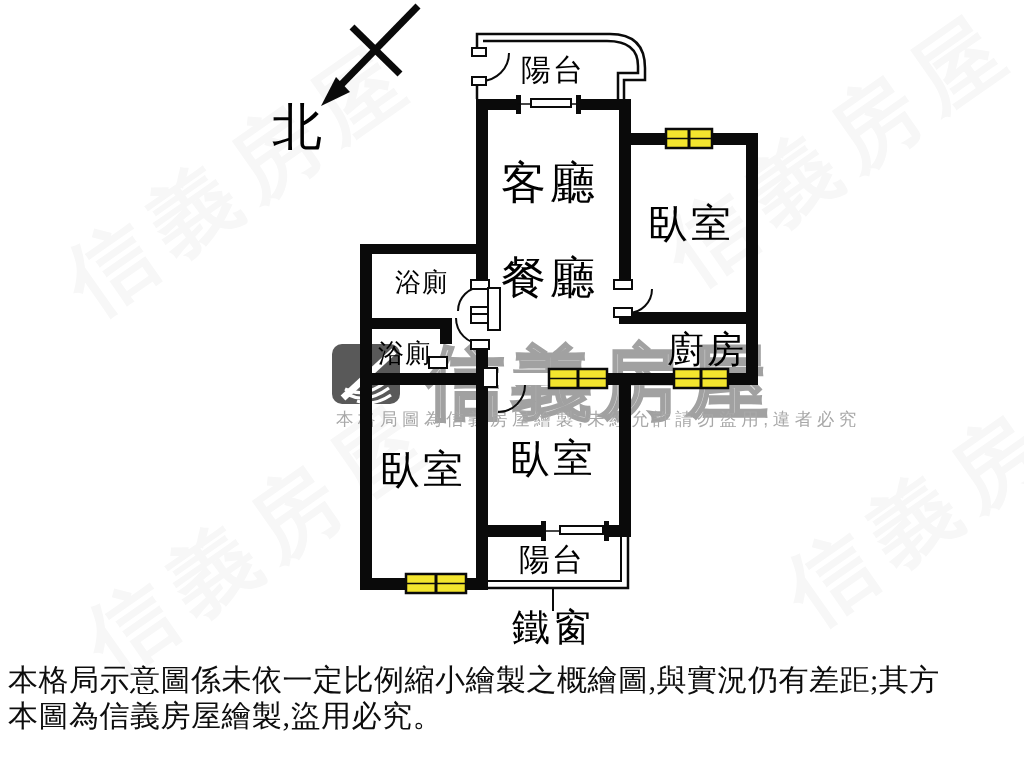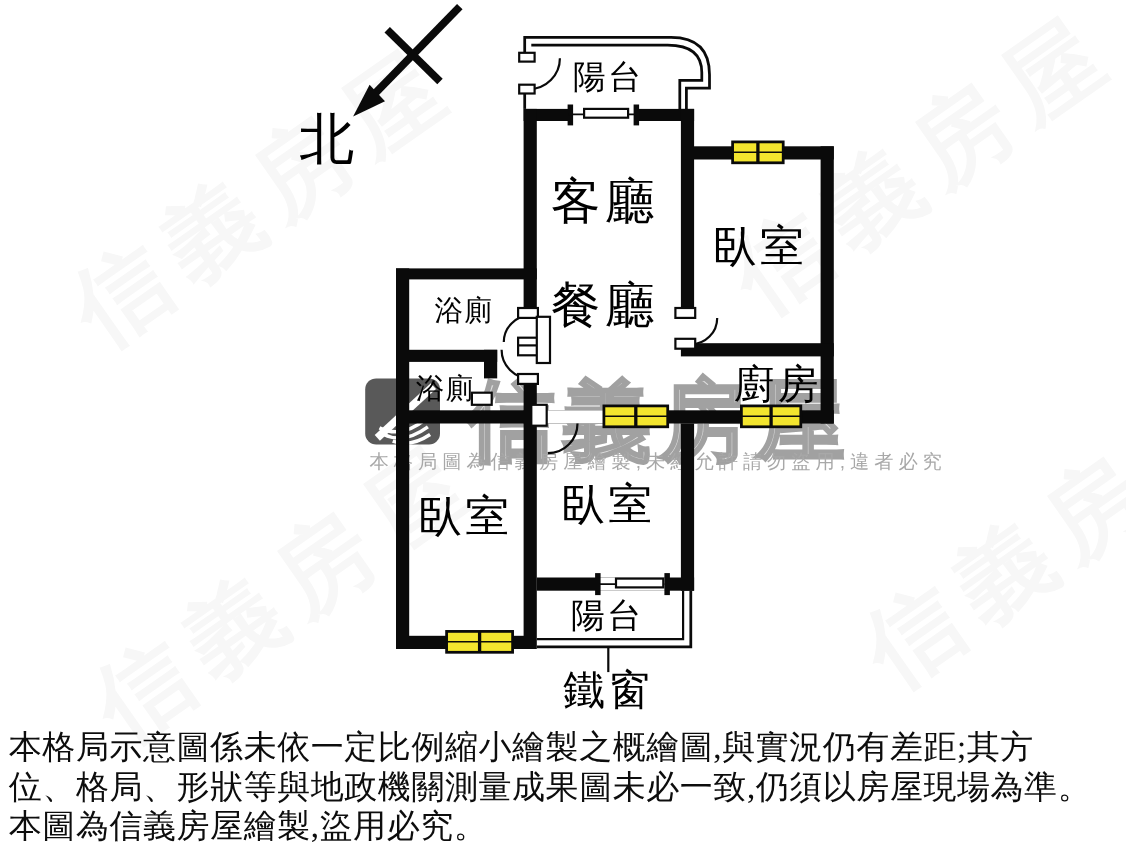--- a/index.html
+++ b/index.html
@@ -193,15 +193,14 @@
   <text x="405" y="362" font-size="26" letter-spacing="1" fill="#000" text-anchor="middle">浴廁</text>
   <text x="707" y="362" font-size="37" letter-spacing="3" fill="#000" text-anchor="middle">廚房</text>
   <text x="423" y="483" font-size="40" letter-spacing="3" fill="#000" text-anchor="middle">臥室</text>
   <text x="553" y="472" font-size="40" letter-spacing="3" fill="#000" text-anchor="middle">臥室</text>
   <text x="552" y="570" font-size="31" letter-spacing="2" fill="#000" text-anchor="middle">陽台</text>
   <text x="553" y="640" font-size="38" letter-spacing="3" fill="#000" text-anchor="middle">鐵窗</text>
 </svg>
 
 <div class="disclaimer">
   <div>本格局示意圖係未依一定比例縮小繪製之概繪圖,與實況仍有差距;其方</div>
-  <div>位、格局、形狀等與地政機關測量成果圖未必一致,仍須以房屋現場為準。</div>
   <div>本圖為信義房屋繪製,盜用必究。</div>
 </div>
 
 </body></html>

